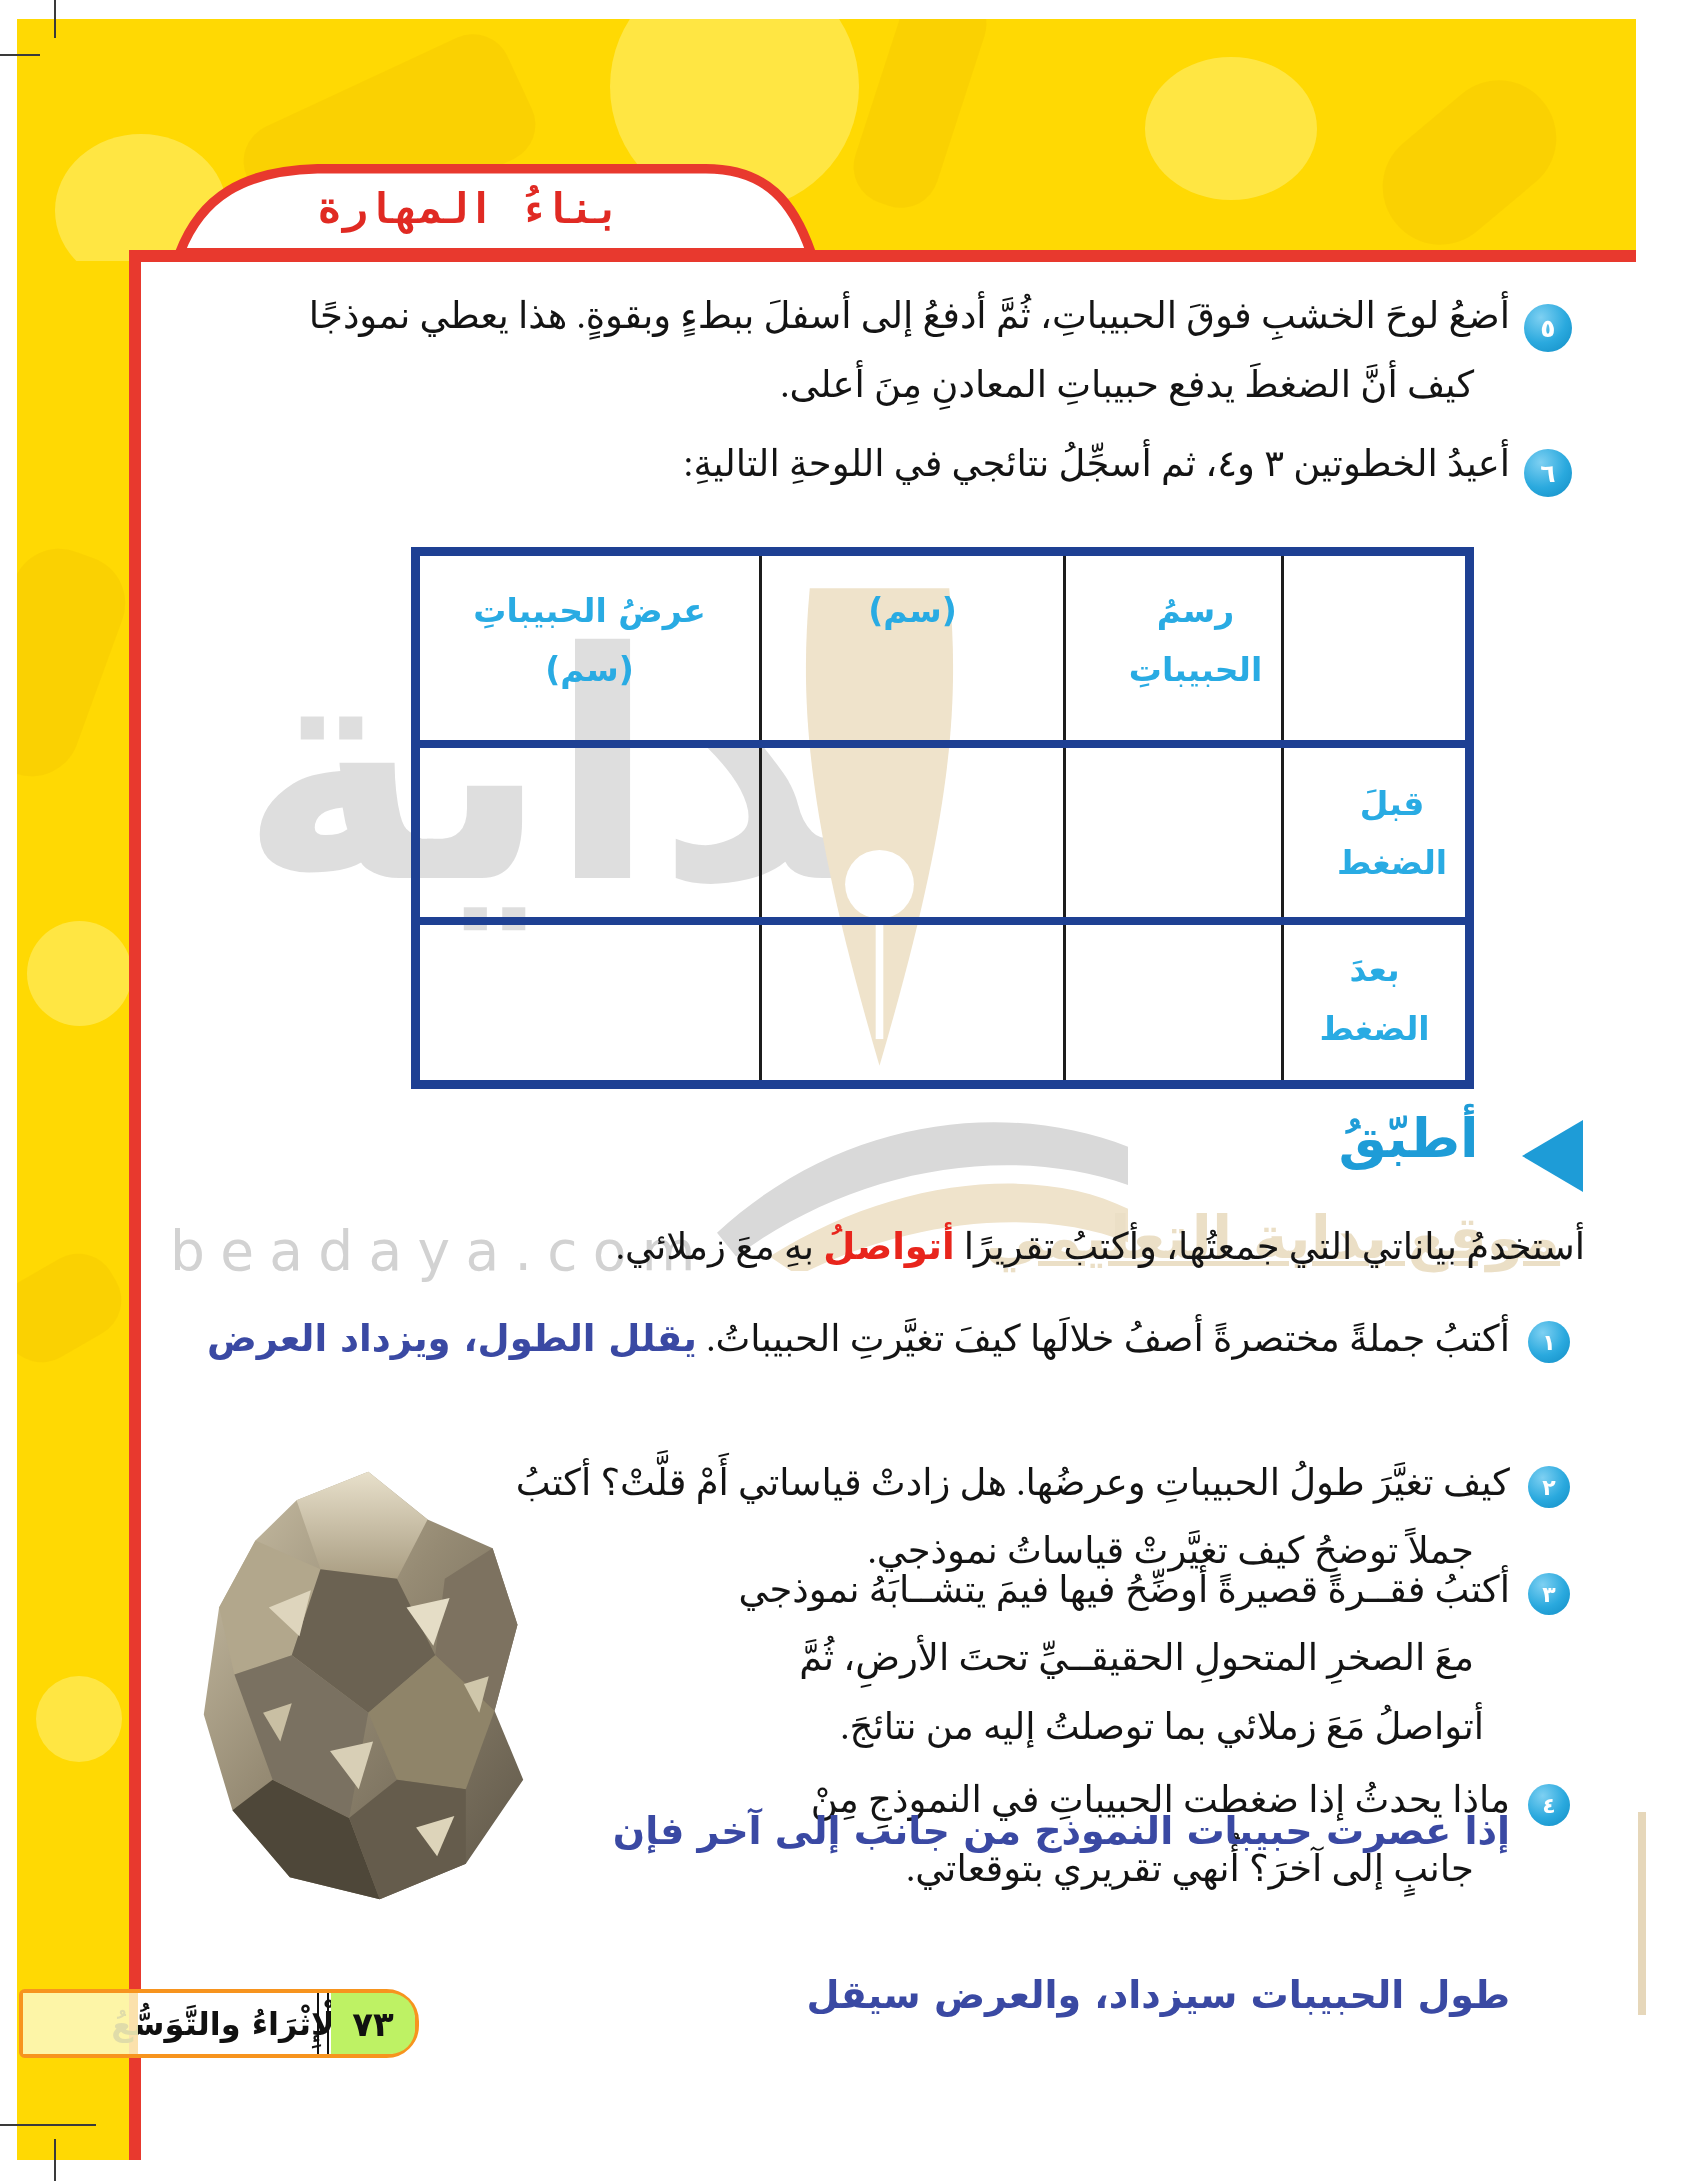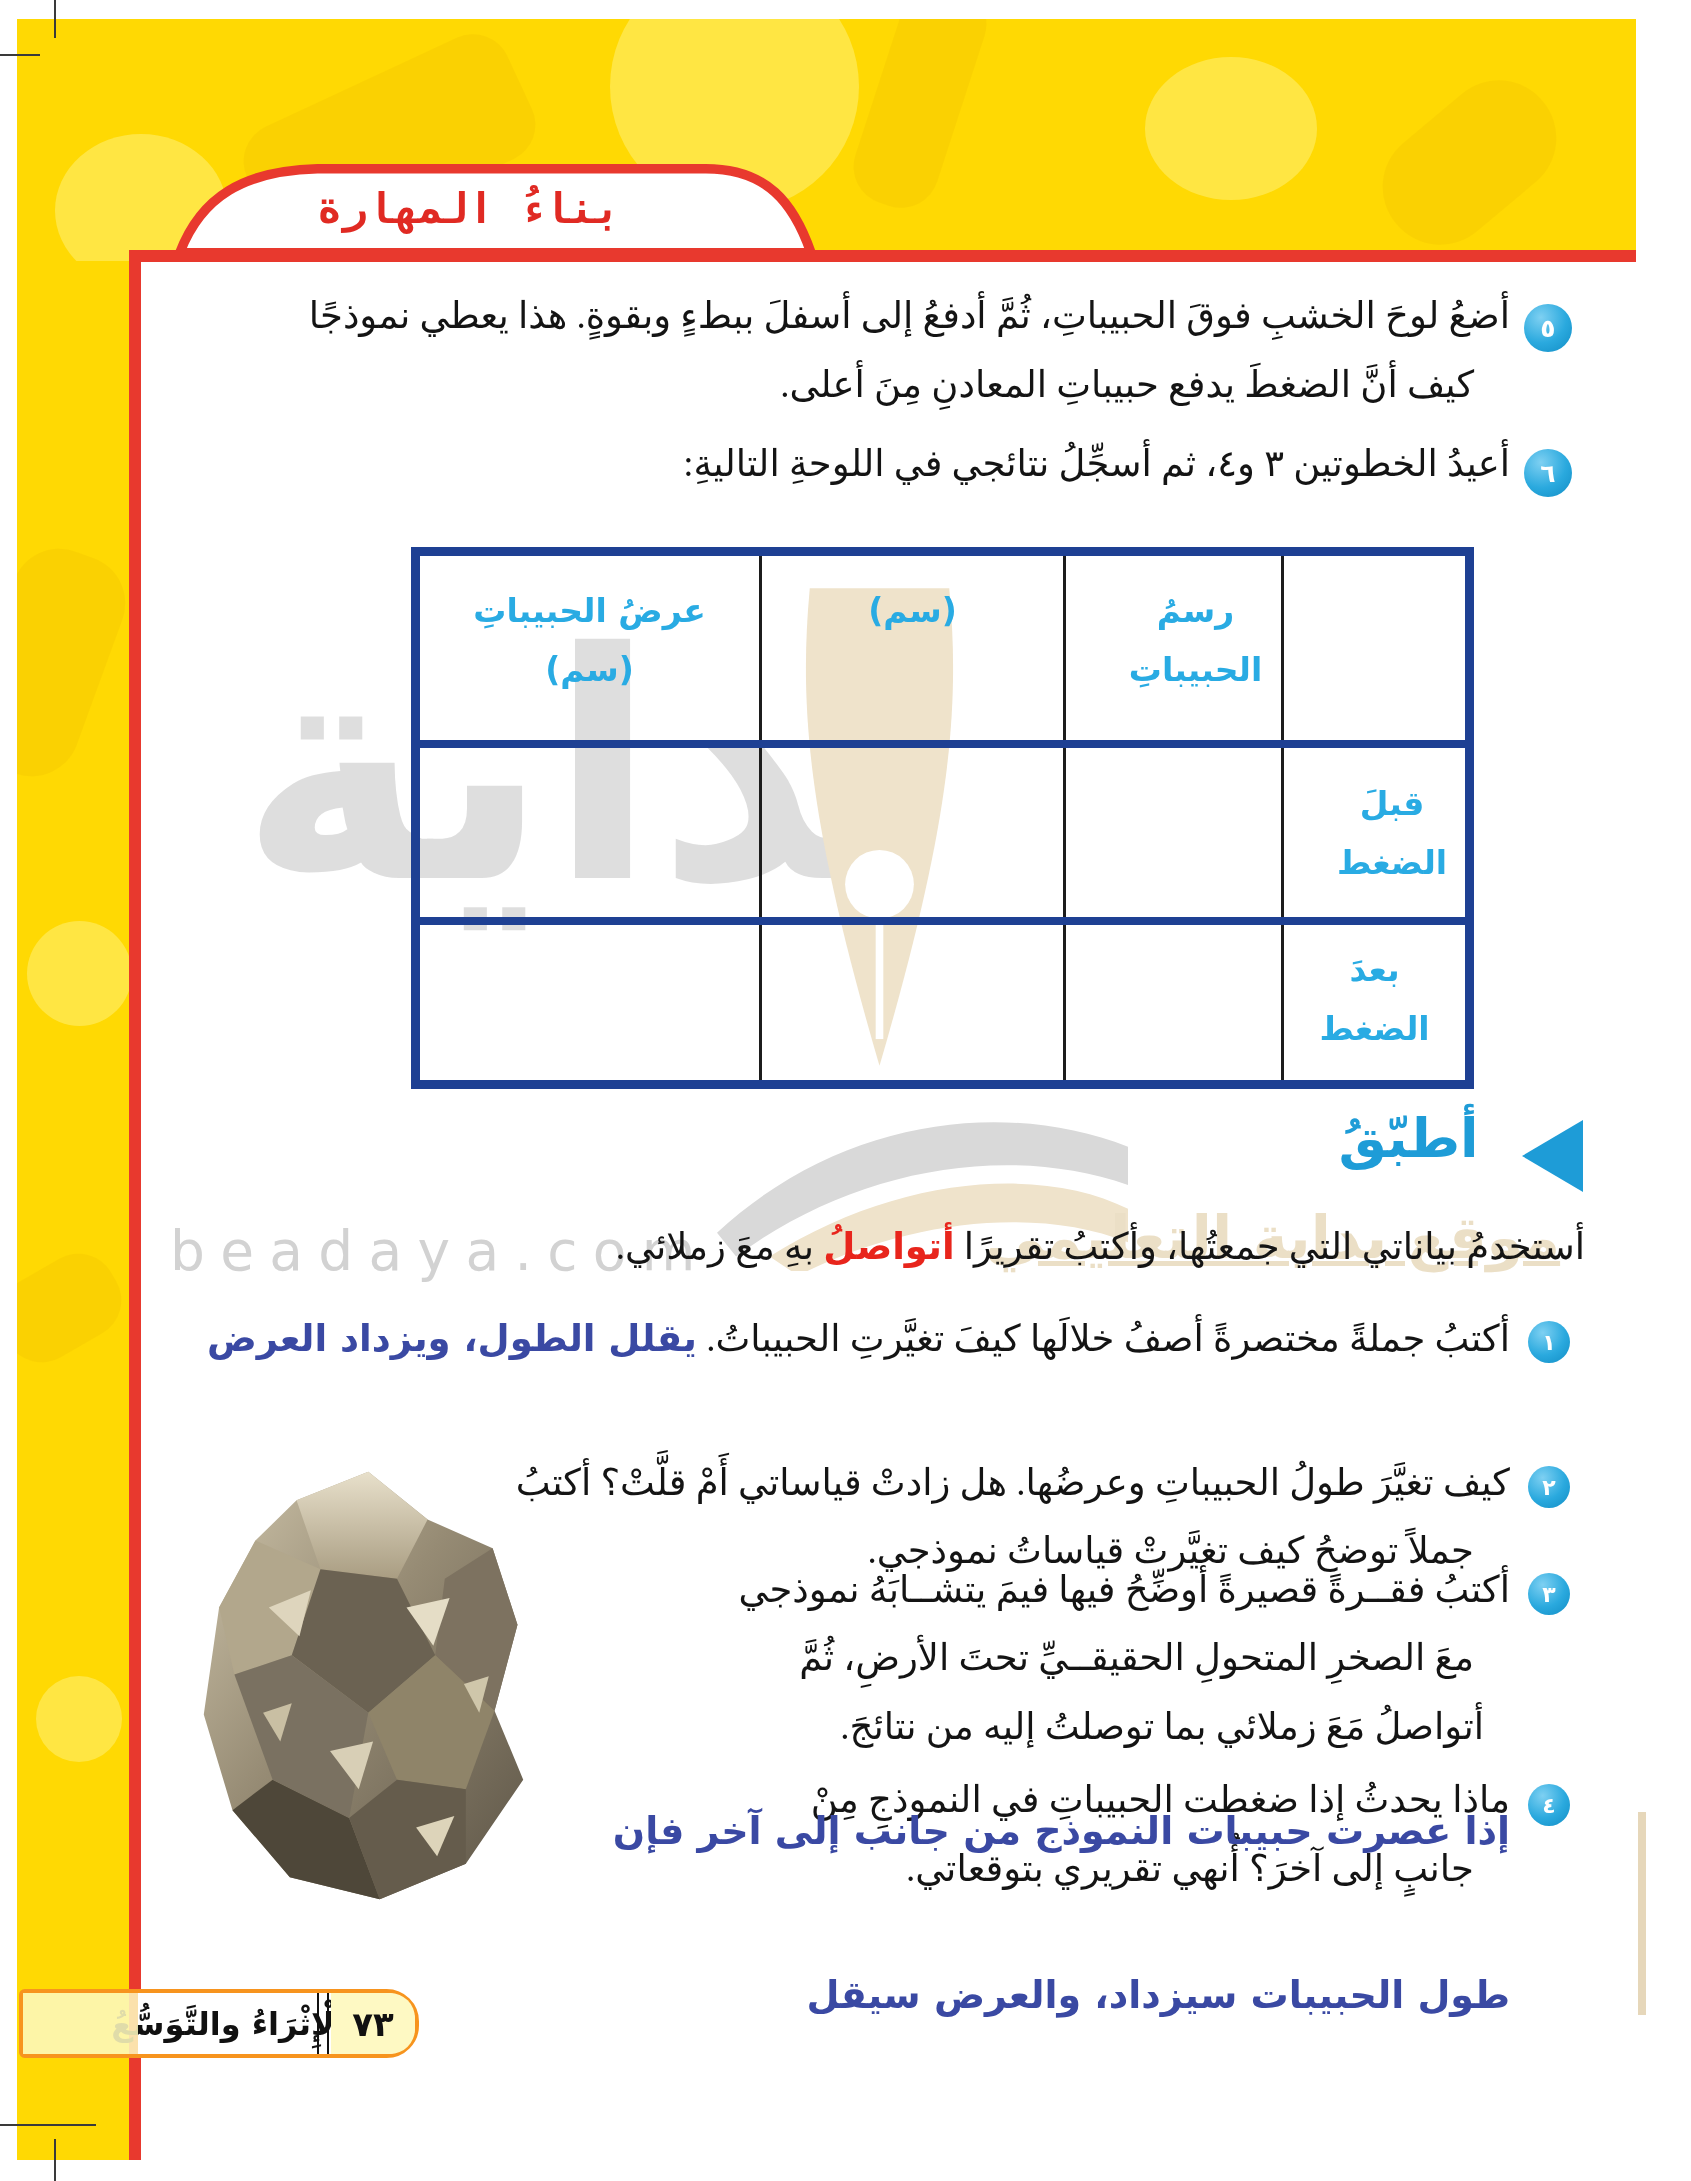--- a/index.html
+++ b/index.html
@@ -44,21 +44,21 @@
   .wm-logo{color:#DBDBDB;font-family:"DejaVu Sans",sans-serif;font-weight:bold;
         font-size:315px;line-height:1;direction:rtl;text-align:center;}
   .wm-url{color:#D2D2D2;font-family:"DejaVu Sans",sans-serif;
         font-size:55px;letter-spacing:15.3px;}
   .wm-tag{color:#EBDFC6;font-family:"DejaVu Sans",sans-serif;font-weight:bold;
         font-size:59px;direction:rtl;}
   
   .foot-capsule{position:absolute;left:19px;top:1989px;width:392px;height:61px;
         border:4.8px solid #F7941E;border-radius:5.7px 32.5px 32.5px 5.7px;z-index:6;}
   .foot-cap-right{position:absolute;right:0;top:0;bottom:0;width:84px;
-        background:#fef9c3;border-radius:0 25px 25px 0;
+        background:#bef264;border-radius:0 25px 25px 0;
         display:flex;align-items:center;justify-content:center;}
   .foot-num{color:#111;font-family:"DejaVu Sans",sans-serif;font-weight:bold;font-size:34px;}
   .foot-mid{position:absolute;left:115px;right:96px;top:0;bottom:0;background:#ffffff;
         display:flex;align-items:center;justify-content:center;}
   .foot-title{color:#111;font-family:"DejaVu Sans",sans-serif;font-weight:bold;
         font-size:32px;direction:rtl;white-space:nowrap;}
   .foot-divider{position:absolute;right:86px;top:0;bottom:0;width:7.6px;
         border-left:2.9px solid #111;border-right:2.9px solid #111;}
   .foot-pale{position:absolute;left:0;top:0;bottom:0;width:115px;
         background:rgba(253,248,190,0.88);}

